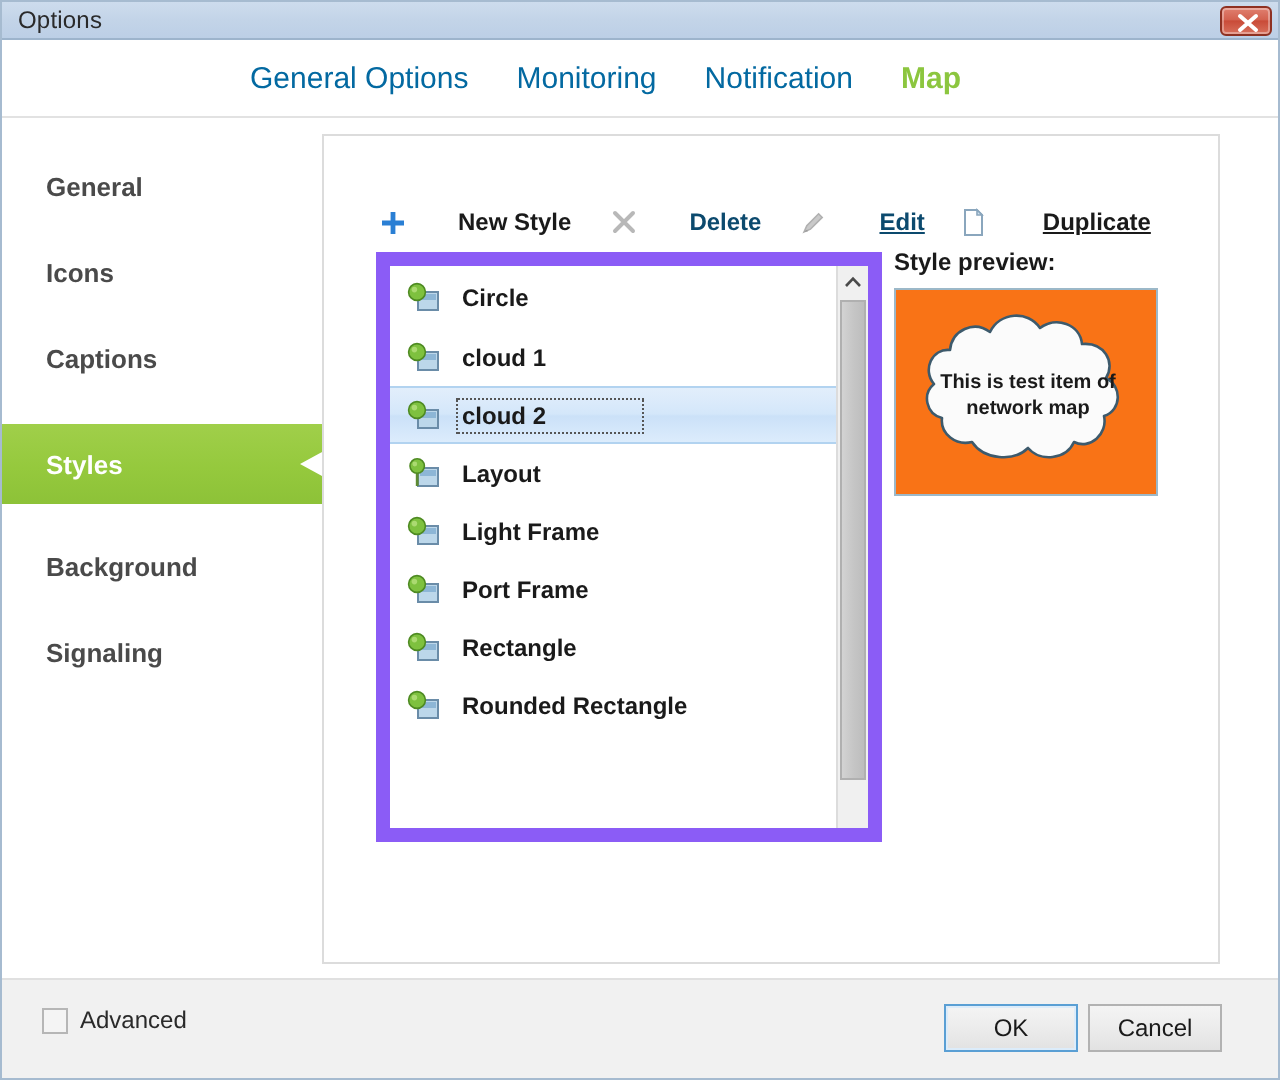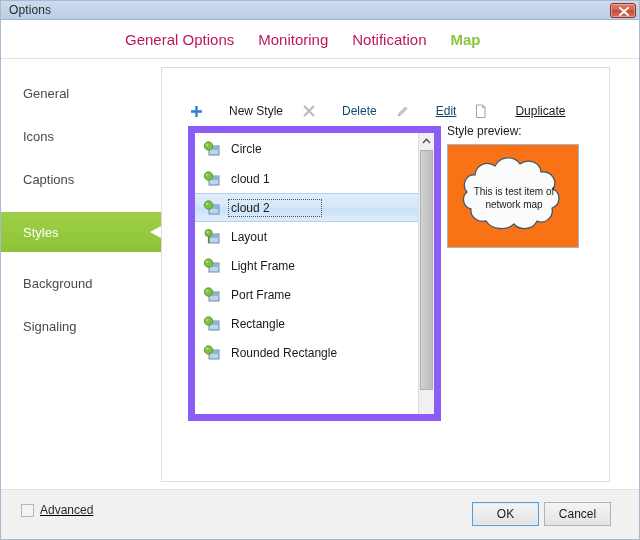--- a/index.html
+++ b/index.html
@@ -45,35 +45,36 @@
   
   #tabbar {
     position: absolute; left: 0; top: 20px;
     width: 638px; height: 38px;
     background: #ffffff;
     border-bottom: 1px solid #e2e2e2;
     display: flex; align-items: center;
   }
   .tab {
     font-size: 15px;
-    color: #be185d;
+    color: #0369a1;
     cursor: pointer;
     white-space: nowrap;
     padding: 0;
   }
   .tab.active {
     color: #8cc63f;
     font-weight: bold;
   }
 
   
   #body {
     position: absolute; left: 0; top: 58px;
     width: 566px; height: 430px;
     background: #ffffff;
+    font-weight: bold;
   }
 
   
   #sidebar {
     position: absolute; left: 0; top: 0;
     width: 160px; height: 430px;
     background: #ffffff;
   }
   .side-item {
     position: absolute;
@@ -215,21 +216,20 @@
   #footer {
     position: absolute; left: 0; bottom: 0;
     width: 638px; height: 50px;
     background: #f1f1f1;
     border-top: 1px solid #e0e0e0;
   }
   #advanced-wrap {
     position: absolute; left: 20px; top: 13px;
     display: flex; align-items: center;
     cursor: pointer;
-    text-decoration: underline;
   }
   #advanced-box {
     width: 13px; height: 13px;
     background: #f4f4f4;
     border: 1px solid #b6b6b6;
     margin-right: 6px;
   }
   #advanced-label { font-size: 12px; color: #2a2a2a; }
 
   .dlg-btn {

